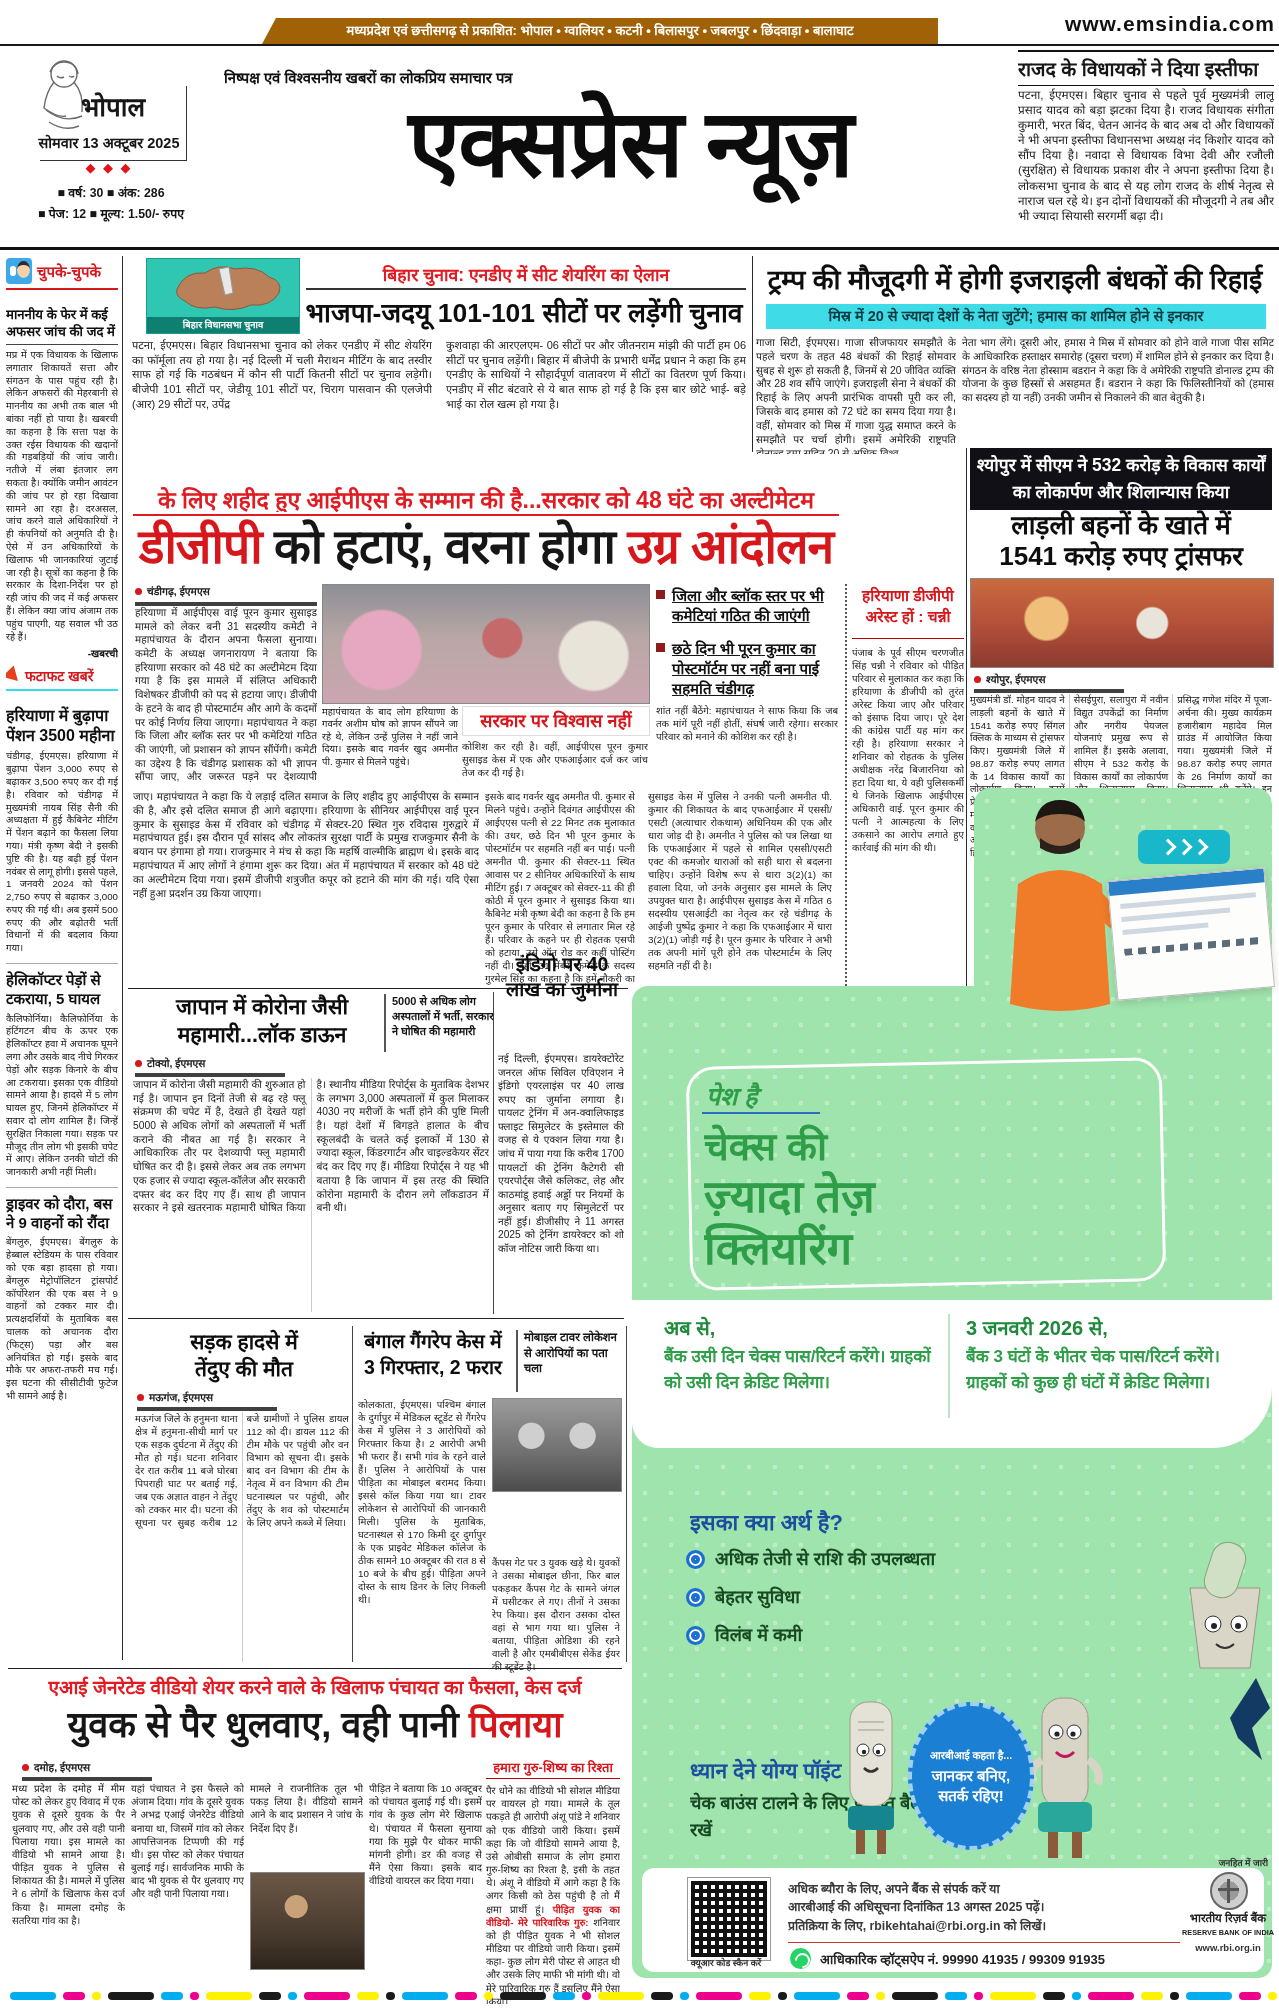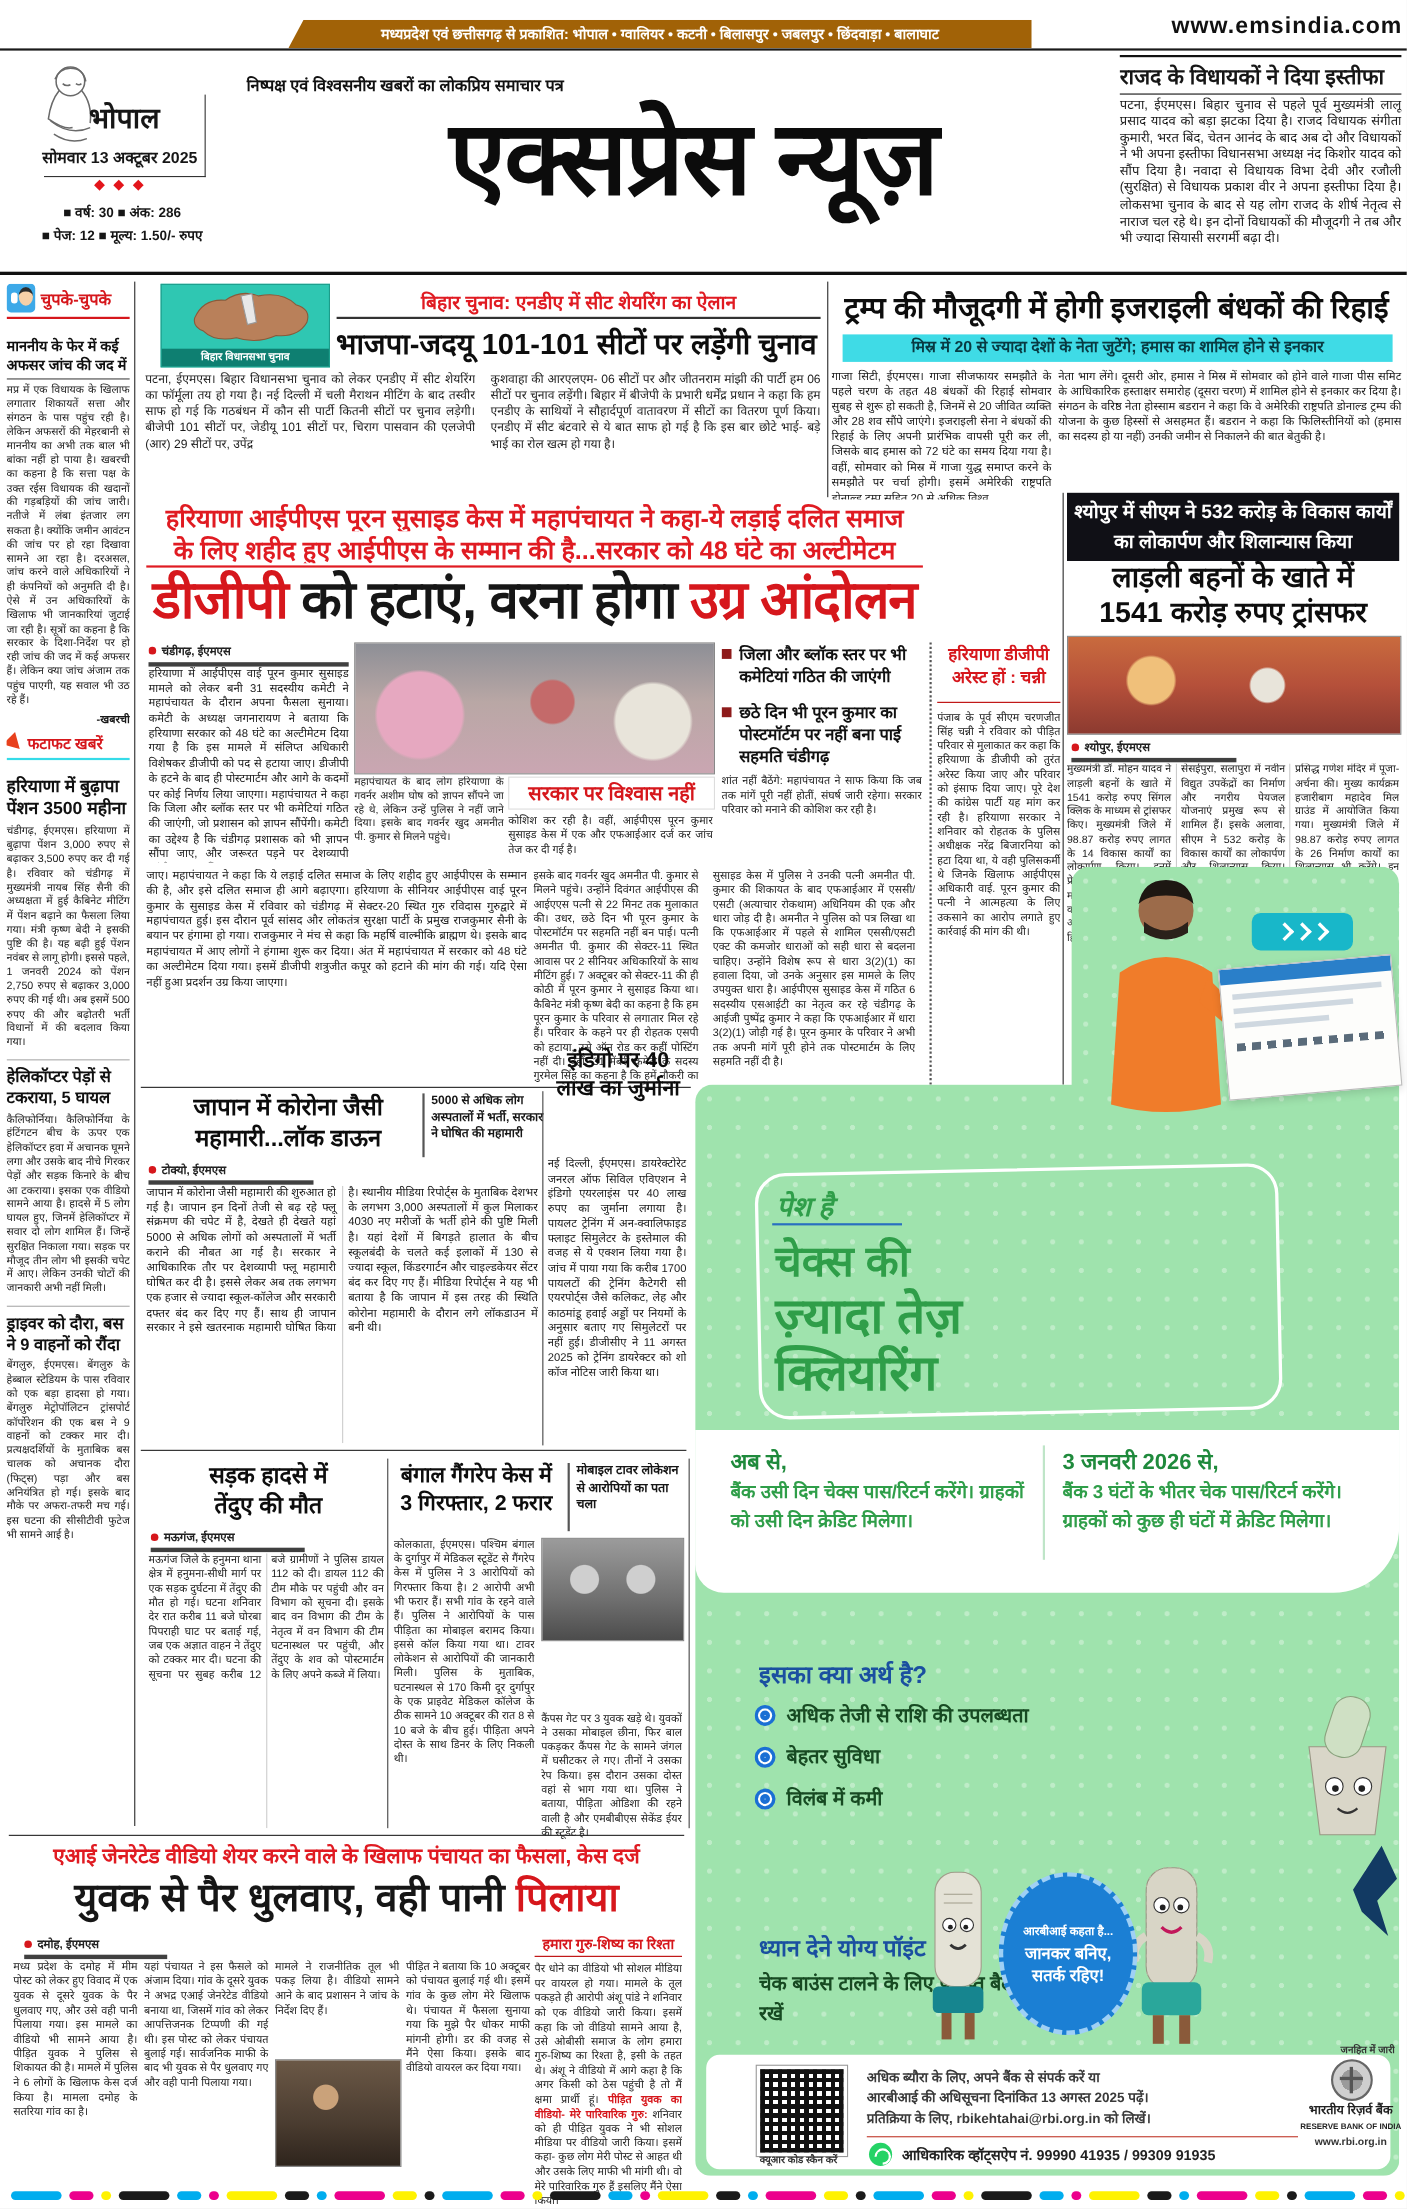--- a/index.html
+++ b/index.html
@@ -111,40 +111,39 @@
   <div class="t b c" style="left:300px;top:294px;width:448px;height:38px;font-size:26.5px;font-weight:800;color:#0d0d0d;">भाजपा-जदयू 101-101 सीटों पर लड़ेंगी चुनाव</div>
   <div class="t body" style="left:132px;top:338px;width:300px;height:114px;font-size:11px;">पटना, ईएमएस। बिहार विधानसभा चुनाव को लेकर एनडीए में सीट शेयरिंग का फॉर्मूला तय हो गया है। नई दिल्ली में चली मैराथन मीटिंग के बाद तस्वीर साफ हो गई कि गठबंधन में कौन सी पार्टी कितनी सीटों पर चुनाव लड़ेगी। बीजेपी 101 सीटों पर, जेडीयू 101 सीटों पर, चिराग पासवान की एलजेपी (आर) 29 सीटों पर, उपेंद्र</div>
   <div class="t body" style="left:446px;top:338px;width:300px;height:114px;font-size:11px;">कुशवाहा की आरएलएम- 06 सीटों पर और जीतनराम मांझी की पार्टी हम 06 सीटों पर चुनाव लड़ेंगी। बिहार में बीजेपी के प्रभारी धर्मेंद्र प्रधान ने कहा कि हम एनडीए के साथियों ने सौहार्दपूर्ण वातावरण में सीटों का वितरण पूर्ण किया। एनडीए में सीट बंटवारे से ये बात साफ हो गई है कि इस बार छोटे भाई- बड़े भाई का रोल खत्म हो गया है।</div>
   <div class="vline" style="left:752px;top:256px;height:196px;"></div>
 
   <div class="t b c" style="left:756px;top:260px;width:518px;height:38px;font-size:27px;font-weight:800;color:#0d0d0d;">ट्रम्प की मौजूदगी में होगी इजराइली बंधकों की रिहाई</div>
   <div class="t b c" style="left:766px;top:304px;width:500px;height:25px;background:#3fdbe6;color:#083a42;font-size:14.5px;line-height:25px;">मिस्र में 20 से ज्यादा देशों के नेता जुटेंगे; हमास का शामिल होने से इनकार</div>
   <div class="t body" style="left:756px;top:336px;width:200px;height:118px;font-size:10.4px;">गाजा सिटी, ईएमएस। गाजा सीजफायर समझौते के पहले चरण के तहत 48 बंधकों की रिहाई सोमवार सुबह से शुरू हो सकती है, जिनमें से 20 जीवित व्यक्ति और 28 शव सौंपे जाएंगे। इजराइली सेना ने बंधकों की रिहाई के लिए अपनी प्रारंभिक वापसी पूरी कर ली, जिसके बाद हमास को 72 घंटे का समय दिया गया है। वहीं, सोमवार को मिस्र में गाजा युद्ध समाप्त करने के समझौते पर चर्चा होगी। इसमें अमेरिकी राष्ट्रपति डोनाल्ड ट्रम्प सहित 20 से अधिक विश्व</div>
   <div class="t body" style="left:962px;top:336px;width:312px;height:108px;font-size:10.4px;">नेता भाग लेंगे। दूसरी ओर, हमास ने मिस्र में सोमवार को होने वाले गाजा पीस समिट के आधिकारिक हस्ताक्षर समारोह (दूसरा चरण) में शामिल होने से इनकार कर दिया है। संगठन के वरिष्ठ नेता होस्साम बडरान ने कहा कि वे अमेरिकी राष्ट्रपति डोनाल्ड ट्रम्प की योजना के कुछ हिस्सों से असहमत हैं। बडरान ने कहा कि फिलिस्तीनियों को (हमास का सदस्य हो या नहीं) उनकी जमीन से निकालने की बात बेतुकी है।</div>
 
-  <div class="t b c kicker" style="left:133px;top:454px;width:706px;height:29px;font-size:23px;">हरियाणा आईपीएस पूरन सुसाइड केस में महापंचायत ने कहा-ये लड़ाई दलित समाज</div>
   <div class="t b c kicker" style="left:133px;top:483px;width:706px;height:29px;font-size:23px;">के लिए शहीद हुए आईपीएस के सम्मान की है...सरकार को 48 घंटे का अल्टीमेटम</div>
   <div class="hline" style="left:133px;top:514px;width:706px;border-top:2.5px solid #e01b22;"></div>
   <div class="t c" style="left:133px;top:516px;width:706px;height:66px;font-size:48px;font-weight:900;letter-spacing:-1px;line-height:1.3;">
     <span class="red">डीजीपी</span><span> को हटाएं, वरना होगा </span><span class="red">उग्र आंदोलन</span>
   </div>
 
   <div class="t dl" style="left:135px;top:584px;width:182px;height:18px;"><span class="dot"></span><span>चंडीगढ़, ईएमएस</span></div>
   <div class="t body" style="left:135px;top:606px;width:182px;height:178px;">हरियाणा में आईपीएस वाई पूरन कुमार सुसाइड मामले को लेकर बनी 31 सदस्यीय कमेटी ने महापंचायत के दौरान अपना फैसला सुनाया। कमेटी के अध्यक्ष जगनारायण ने बताया कि हरियाणा सरकार को 48 घंटे का अल्टीमेटम दिया गया है कि इस मामले में संलिप्त अधिकारी विशेषकर डीजीपी को पद से हटाया जाए। डीजीपी के हटने के बाद ही पोस्टमार्टम और आगे के कदमों पर कोई निर्णय लिया जाएगा। महापंचायत ने कहा कि जिला और ब्लॉक स्तर पर भी कमेटियां गठित की जाएंगी, जो प्रशासन को ज्ञापन सौंपेंगी। कमेटी का उद्देश्य है कि चंडीगढ़ प्रशासक को भी ज्ञापन सौंपा जाए, और जरूरत पड़ने पर देशव्यापी आंदोलन खड़ा किया</div>
 
   <div class="photo" style="left:322px;top:584px;width:326px;height:118px;background:
       radial-gradient(circle at 18% 55%,#e6a8c0 0 14%,transparent 15%),
       radial-gradient(circle at 55% 45%,#c46a6a 0 10%,transparent 11%),
       radial-gradient(circle at 83% 60%,#e8e4da 0 12%,transparent 13%),
       linear-gradient(180deg,#8d8f96 0%,#b9a7a5 45%,#caa6b2 100%);"></div>
   <div class="t cap" style="left:322px;top:706px;width:136px;height:82px;">महापंचायत के बाद लोग हरियाणा के गवर्नर अशीम घोष को ज्ञापन सौंपने जा रहे थे, लेकिन उन्हें पुलिस ने नहीं जाने दिया। इसके बाद गवर्नर खुद अमनीत पी. कुमार से मिलने पहुंचे।</div>
   <div class="t b c red" style="left:462px;top:706px;width:186px;height:28px;font-size:18px;border:1px solid #ddd;line-height:28px;background:#fff;">सरकार पर विश्वास नहीं</div>
   <div class="t body" style="left:462px;top:740px;width:186px;height:46px;font-size:9.8px;">कोशिश कर रही है। वहीं, आईपीएस पूरन कुमार सुसाइड केस में एक और एफआईआर दर्ज कर जांच तेज कर दी गई है।</div>
 
-  <ul class="bullets t" style="left:656px;top:586px;width:182px;height:114px;">
+  <ul class="bullets t" style="left:656px;top:586px;width:182px;height:114px;text-decoration:underline;">
     <li><span class="sq"></span><span>जिला और ब्लॉक स्तर पर भी कमेटियां गठित की जाएंगी</span></li>
     <li><span class="sq"></span><span>छठे दिन भी पूरन कुमार का पोस्टमॉर्टम पर नहीं बना पाई सहमति चंडीगढ़</span></li>
   </ul>
   <div class="t body" style="left:656px;top:704px;width:182px;height:82px;font-size:9.8px;">शांत नहीं बैठेंगे: महापंचायत ने साफ किया कि जब तक मांगें पूरी नहीं होतीं, संघर्ष जारी रहेगा। सरकार परिवार को मनाने की कोशिश कर रही है।</div>
 
   <div class="t" style="left:845px;top:584px;width:0;height:402px;border-left:2px dotted #555;"></div>
 
   <div class="t b c red" style="left:852px;top:586px;width:112px;height:52px;font-size:15.5px;line-height:1.35;border-bottom:1.5px solid #b00;">हरियाणा डीजीपी अरेस्ट हों : चन्नी</div>
   <div class="t body" style="left:852px;top:646px;width:112px;height:340px;font-size:9.8px;">पंजाब के पूर्व सीएम चरणजीत सिंह चन्नी ने रविवार को पीड़ित परिवार से मुलाकात कर कहा कि हरियाणा के डीजीपी को तुरंत अरेस्ट किया जाए और परिवार को इंसाफ दिया जाए। पूरे देश की कांग्रेस पार्टी यह मांग कर रही है। हरियाणा सरकार ने शनिवार को रोहतक के पुलिस अधीक्षक नरेंद्र बिजारनिया को हटा दिया था, ये वही पुलिसकर्मी थे जिनके खिलाफ आईपीएस अधिकारी वाई. पूरन कुमार की पत्नी ने आत्महत्या के लिए उकसाने का आरोप लगाते हुए कार्रवाई की मांग की थी।</div>
 

